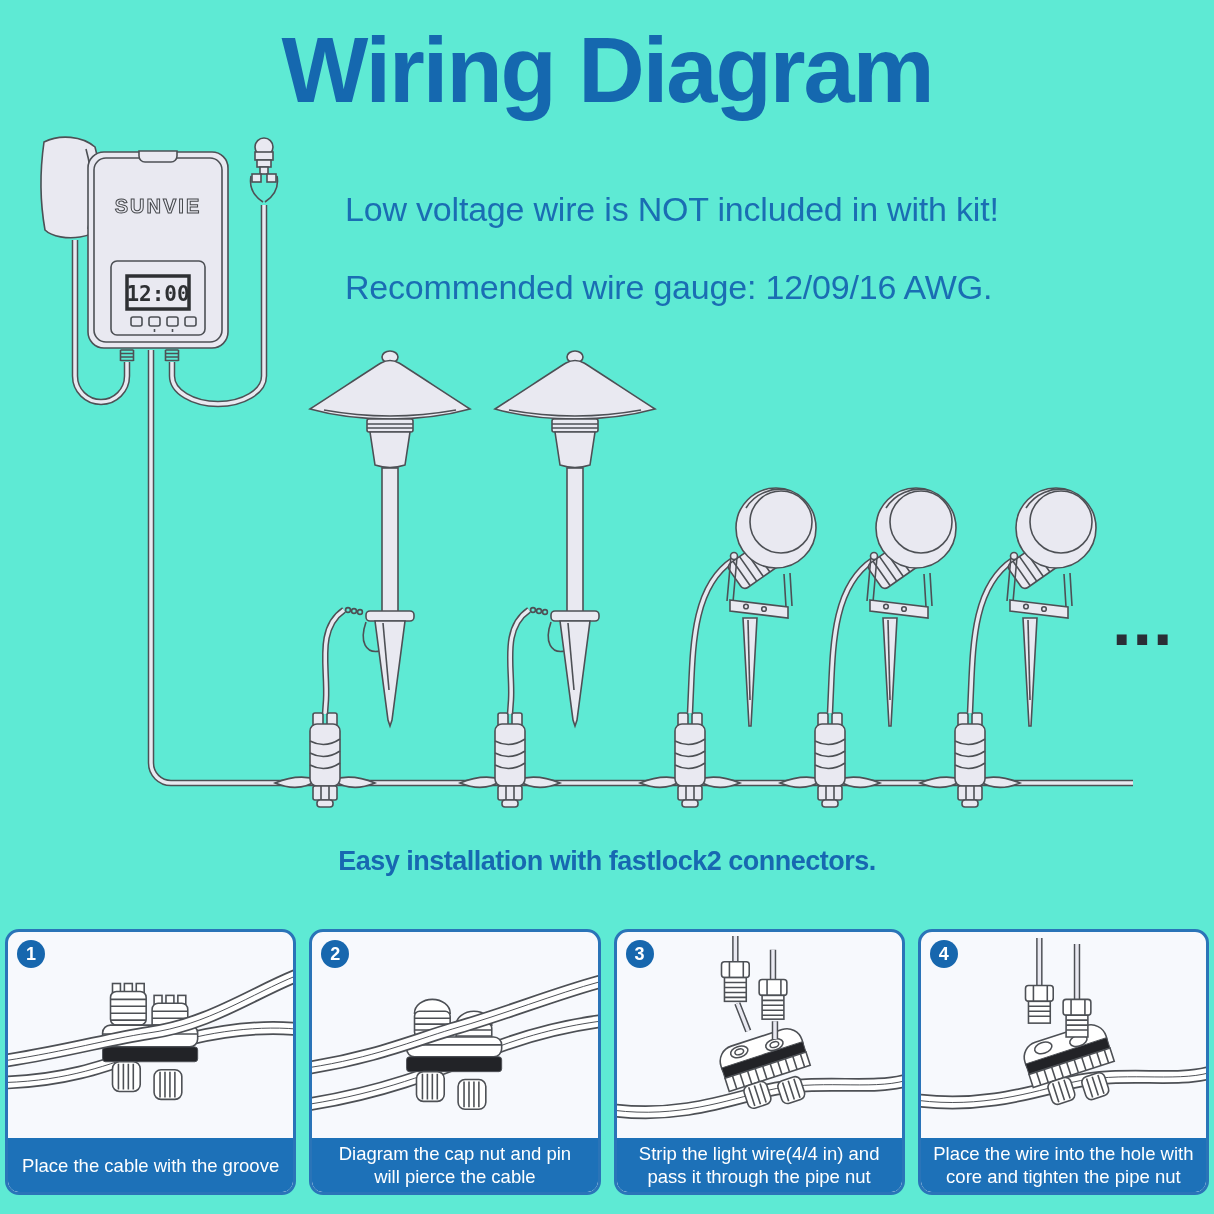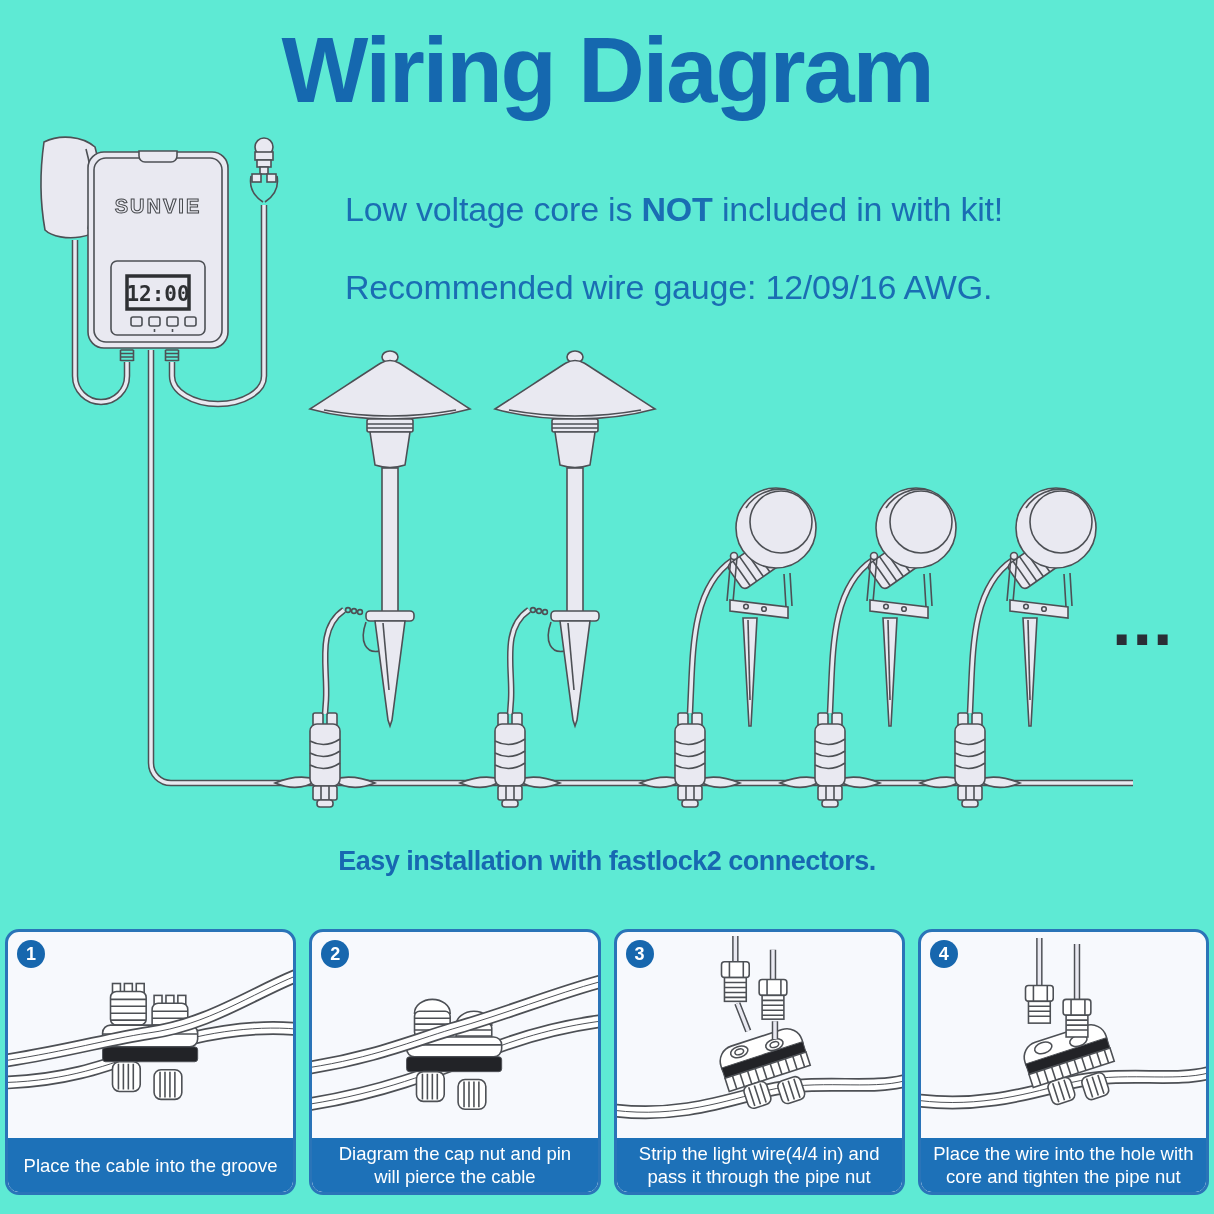--- a/index.html
+++ b/index.html
@@ -4,21 +4,21 @@
 <style>
   html,body{margin:0;padding:0;}
   .page{position:relative;width:1214px;height:1214px;background:#5eead4;overflow:hidden;
         font-family:"Liberation Sans",sans-serif;}
   .abs{position:absolute;}
   .page-title{left:0;right:0;top:24px;text-align:center;font-size:92px;font-weight:bold;
               letter-spacing:-2px;color:#1568af;line-height:1;}
   .note-line{left:345px;color:#1a6db3;font-size:34px;letter-spacing:-0.2px;white-space:nowrap;}
   .note-1{top:190px;}
   .note-2{top:268px;}
-  .note-bold{font-weight:bold;}
+  .note-bold{font-weight:normal;}
   .more-dots{left:1112px;top:586px;font-size:70px;font-weight:bold;color:#2a2e36;
              letter-spacing:1px;line-height:1;}
   .section-heading{left:0;right:0;top:846px;text-align:center;font-size:27px;font-weight:bold;
                    color:#1768b1;letter-spacing:-0.5px;}
   .panels{left:5px;top:929px;width:1204px;height:266px;display:flex;gap:13px;}
   .panel{position:relative;flex:1;height:266px;box-sizing:border-box;border:3px solid #2a74b8;
          border-radius:14px;background:#f7f9fd;overflow:hidden;}
   .panel-art{position:absolute;left:0;top:2px;width:100%;height:204px;}
   .badge{position:absolute;top:8px;left:9px;width:28px;height:28px;border-radius:50%;
          background:#1767ae;color:#ffffff;font-size:18px;font-weight:bold;line-height:28px;
@@ -40,21 +40,21 @@
   .brand-text{font-family:"Liberation Sans",sans-serif;font-weight:bold;font-size:20px;
               letter-spacing:2px;fill:none;stroke:#46484c;stroke-width:1;}
 </style>
 </head>
 <body>
 
 <div class="page">
 
   <div class="abs page-title">Wiring Diagram</div>
 
-  <div class="abs note-line note-1"><span>Low voltage core is </span><span class="note-bold">NOT</span><span> included in with kit!</span></div>
+  <div class="abs note-line note-1"><span>Low voltage wire is </span><span class="note-bold">NOT</span><span> included in with kit!</span></div>
 
   <div class="abs note-line note-2">Recommended wire gauge: 12/09/16 AWG.</div>
 
   <svg class="abs" style="left:0;top:0;" width="1214" height="1214" viewBox="0 0 1214 1214">
     <defs>
 
       <g id="pathlight">
         <path class="tube-o" d="M-46,610 C-74,629 -62,668 -64,700 L-65,714"></path>
         <path class="tube-i" d="M-46,610 C-74,629 -62,668 -64,700 L-65,714"></path>
         <ellipse class="fb" cx="0" cy="357" rx="8" ry="6"></ellipse>
@@ -197,21 +197,21 @@
         <rect class="fw" x="104" y="129" width="28" height="30" rx="7"></rect>
         <path class="ln" d="M110,131 V157 M115,131 V157 M120,131 V157 M125,131 V157"></path>
         <rect class="fw" x="146" y="137" width="28" height="30" rx="7"></rect>
         <path class="ln" d="M152,139 V165 M157,139 V165 M162,139 V165 M167,139 V165"></path>
         <path class="cab-o" d="M-5,128 C60,118 100,106 140,100 C200,92 245,60 290,42"></path>
         <path class="cab-i" d="M-5,128 C60,118 100,106 140,100 C200,92 245,60 290,42"></path>
         <path class="cab-s" d="M-5,128 C60,118 100,106 140,100 C200,92 245,60 290,42"></path>
       </svg>
       <div class="badge">1</div>
       <div class="caption-bar">
-        <div class="caption">Place the cable into the groove</div>
+        <div class="caption">Place the cable with the groove</div>
       </div>
     </div>
 
     <div class="panel">
       <svg class="panel-art" viewBox="0 0 285 206" preserveAspectRatio="xMidYMid meet">
         <path class="cab-o" d="M-5,172 C70,160 120,140 170,120 C220,100 260,92 290,88"></path>
         <path class="cab-i" d="M-5,172 C70,160 120,140 170,120 C220,100 260,92 290,88"></path>
         <path class="cab-s" d="M-5,172 C70,160 120,140 170,120 C220,100 260,92 290,88"></path>
         <path class="fw" d="M102,80 a18,14 0 0 1 36,0 z"></path>
         <rect class="fw" x="102" y="78" width="36" height="26" rx="5"></rect>

